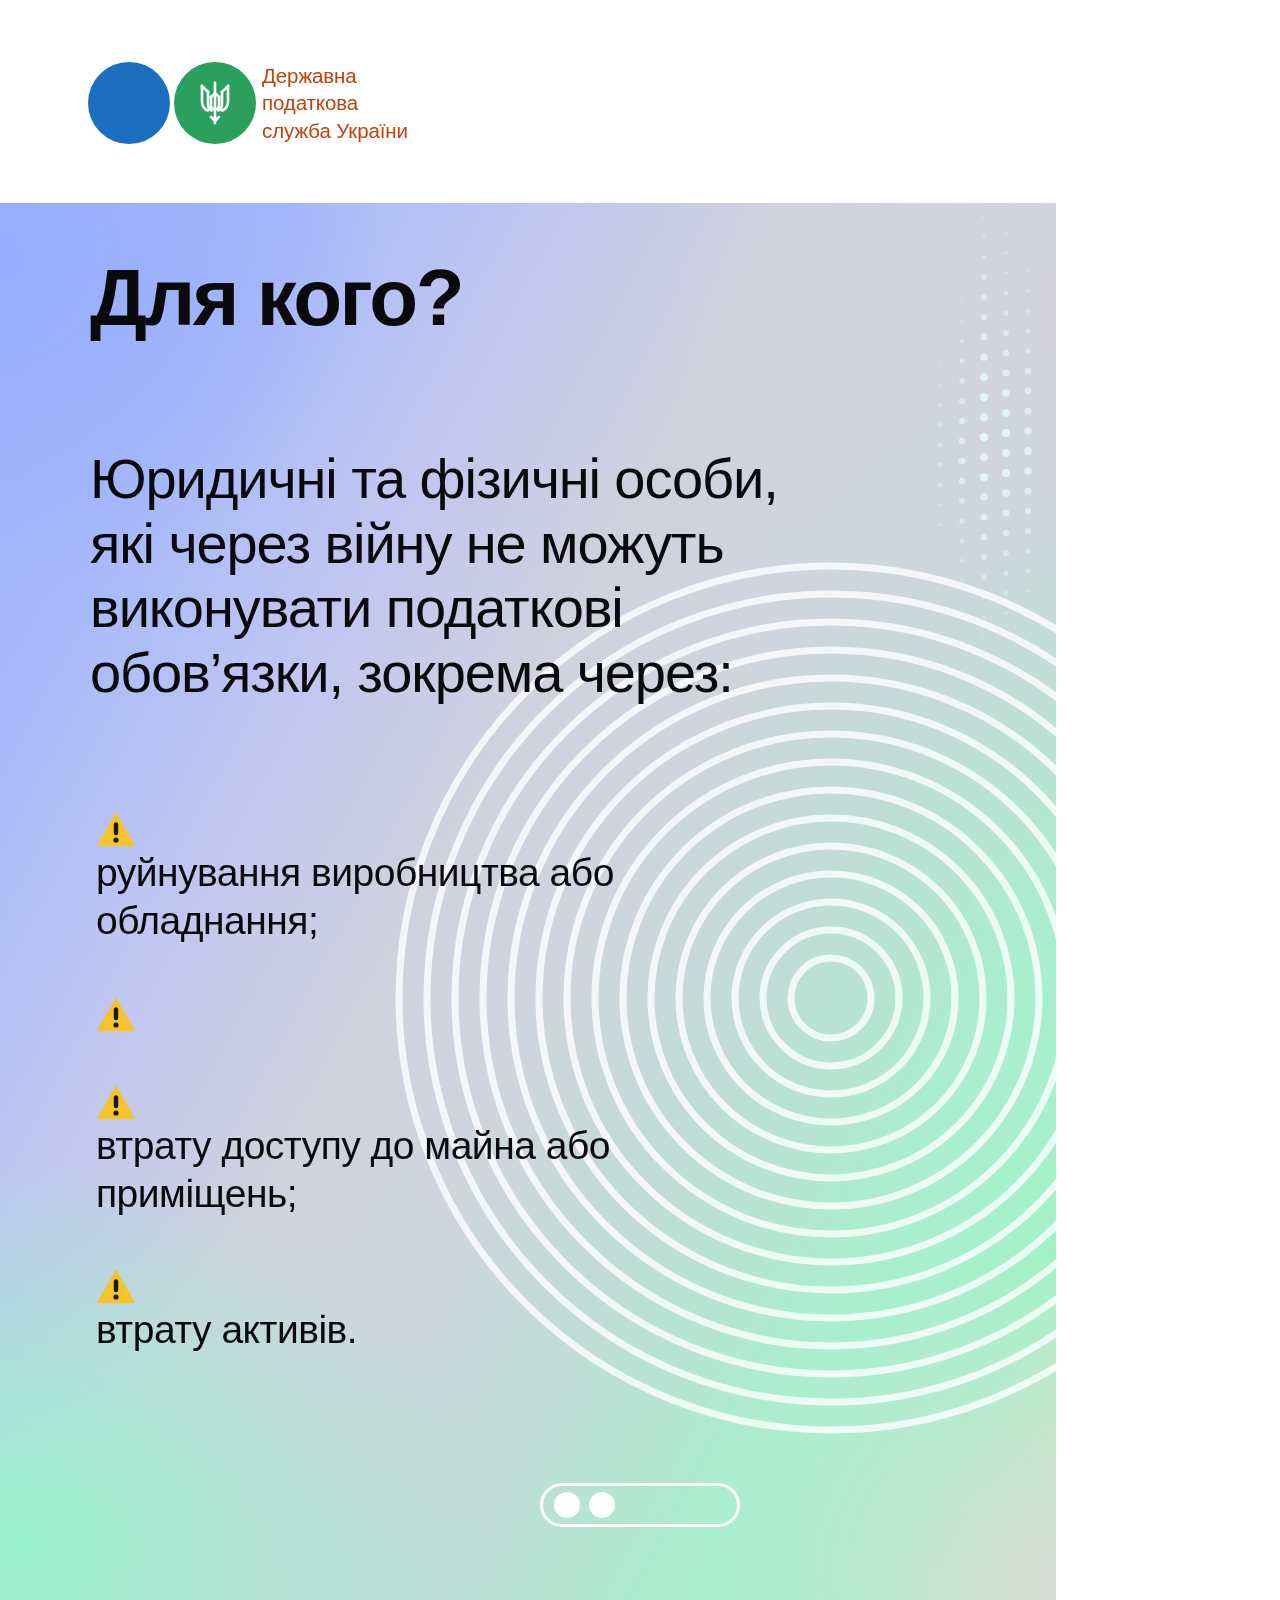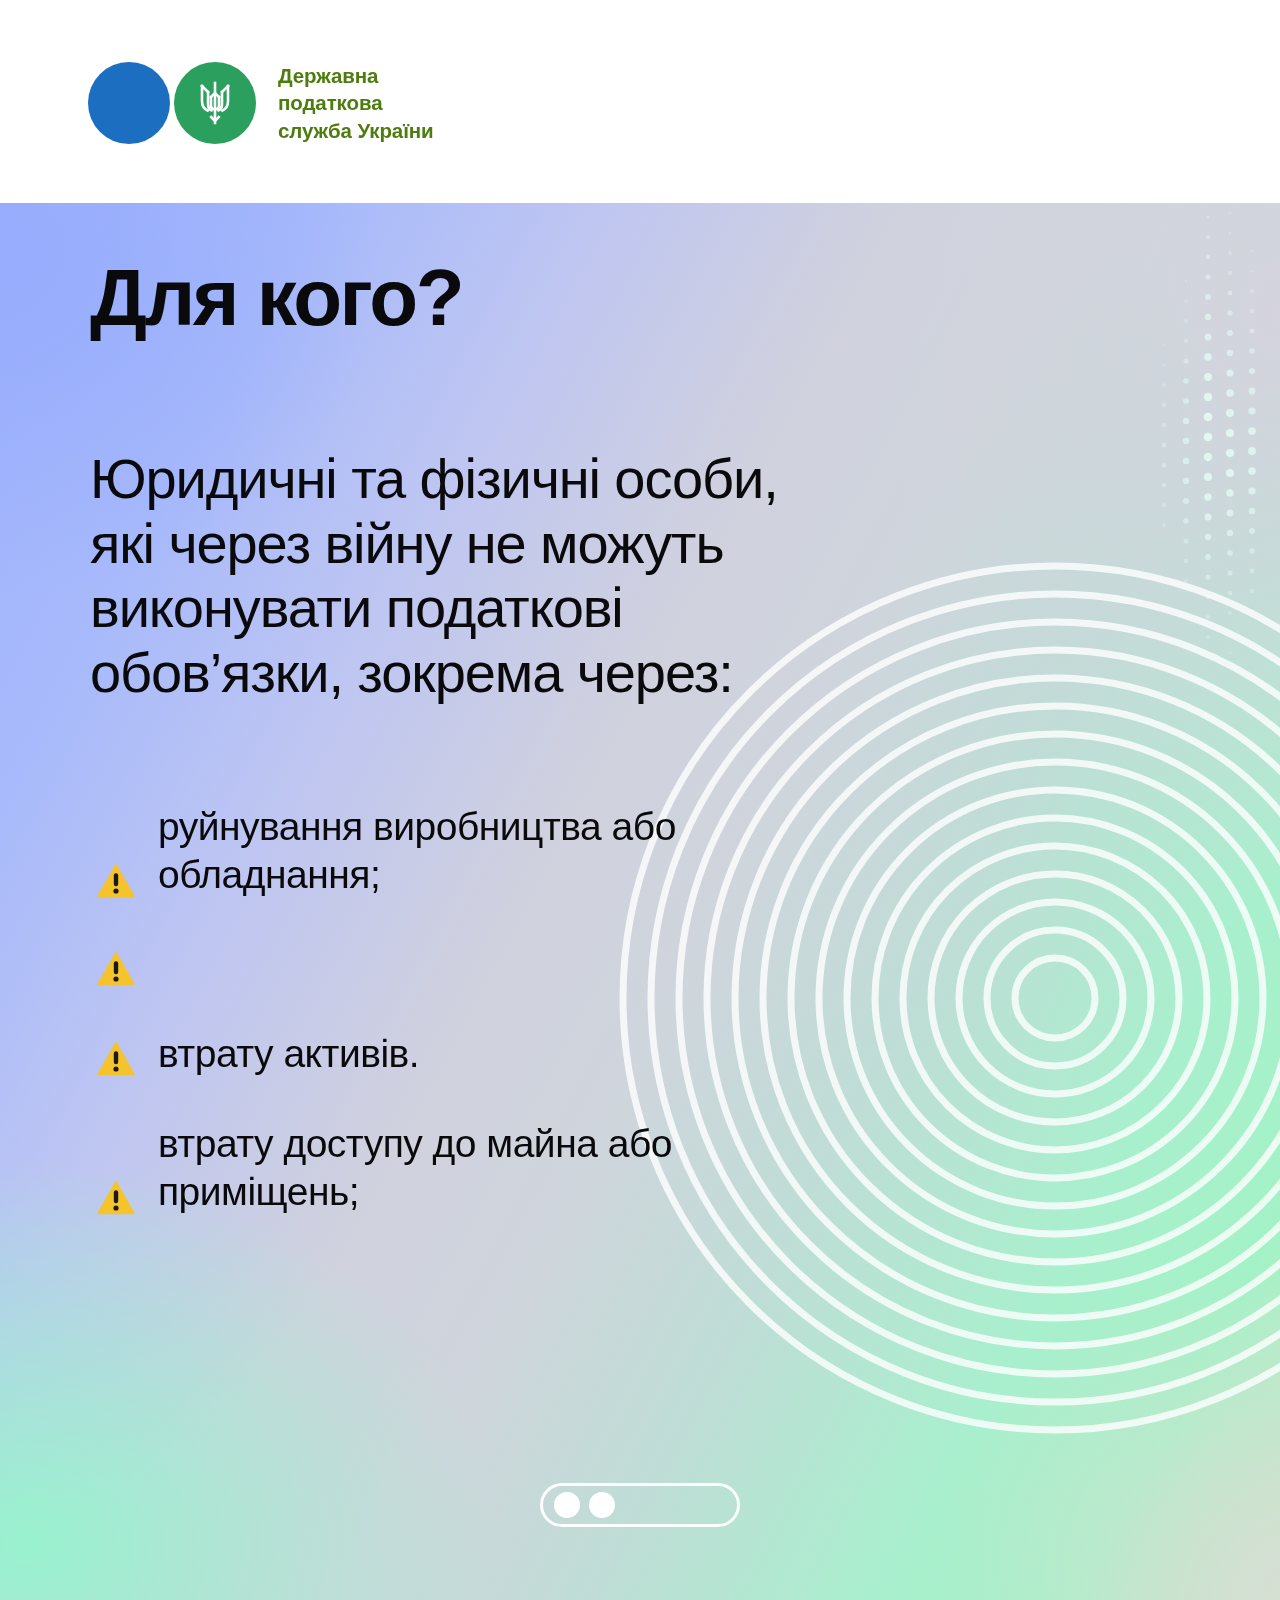--- a/index.html
+++ b/index.html
@@ -33,33 +33,33 @@
     background:#1C6FC0;
   }
   .circle-green {
     position:absolute; left:86px; top:0;
     width:82px; height:82px; border-radius:50%;
     background:#2BA05E;
     display:flex; align-items:center; justify-content:center;
   }
   .circle-green svg { display:block; }
   .logo-text {
-    margin-left:22px;
+    margin-left:6px;
     font-size:20.5px;
-    font-weight:bold;
+    font-weight:normal;
     line-height:1.33;
-    color:#4d7c0f;
+    color:#c2410c;
     letter-spacing:-0.1px;
     white-space:pre-line;
   }
 
   
   .canvas {
     position:absolute; left:0; top:203px;
-    width:1280px; height:1397px;
+    width:1056px; height:1397px;
     overflow:hidden;
     background:
       linear-gradient(118deg,
         #9FB2FD 0%,
         #A8BAFB 16%,
         #BFC6F1 30%,
         #D0D1DE 44%,
         #CFD5DC 54%,
         #BFDDD6 66%,
         #A9EFCE 80%,
@@ -116,22 +116,23 @@
     letter-spacing:-1.1px;
     color:#0A0A0C;
     white-space:pre-line;
   }
   .bullets {
     position:absolute; left:96px; top:600px;
     width:940px;
   }
   .bullet {
     display:flex;
-    align-items:flex-end;
+    align-items:flex-start;
     margin-bottom:42px;
+    flex-direction:column;
   }
   .bullet:last-child { margin-bottom:0; }
   .warn-icon {
     flex:0 0 auto;
     width:40px; height:40px;
     margin-top:6px;
     margin-right:22px;
   }
   .warn-icon svg { display:block; width:40px; height:40px; }
   .bullet-text {
@@ -324,33 +325,33 @@
         </div>
 
         <div class="bullet">
           <span class="warn-icon">
             <svg viewBox="0 0 40 40" xmlns="http://www.w3.org/2000/svg">
               <path d="M20 3.2 L38.4 35.6 Q39.3 37.2 37.5 37.2 L2.5 37.2 Q0.7 37.2 1.6 35.6 Z" fill="#F5C32C"></path>
               <rect x="17.8" y="13.2" width="4.4" height="13" rx="2.2" fill="#1A1A1A"></rect>
               <circle cx="20" cy="31" r="2.6" fill="#1A1A1A"></circle>
             </svg>
           </span>
-          <span class="bullet-text">втрату активів.</span>
+          <span class="bullet-text">втрату доступу до майна або
+приміщень;</span>
         </div>
 
         <div class="bullet">
           <span class="warn-icon">
             <svg viewBox="0 0 40 40" xmlns="http://www.w3.org/2000/svg">
               <path d="M20 3.2 L38.4 35.6 Q39.3 37.2 37.5 37.2 L2.5 37.2 Q0.7 37.2 1.6 35.6 Z" fill="#F5C32C"></path>
               <rect x="17.8" y="13.2" width="4.4" height="13" rx="2.2" fill="#1A1A1A"></rect>
               <circle cx="20" cy="31" r="2.6" fill="#1A1A1A"></circle>
             </svg>
           </span>
-          <span class="bullet-text">втрату доступу до майна або
-приміщень;</span>
+          <span class="bullet-text">втрату активів.</span>
         </div>
 
       </div>
 
       <div class="pager">
         <span class="pager-dot"></span>
         <span class="pager-dot"></span>
       </div>
 
     </div>

